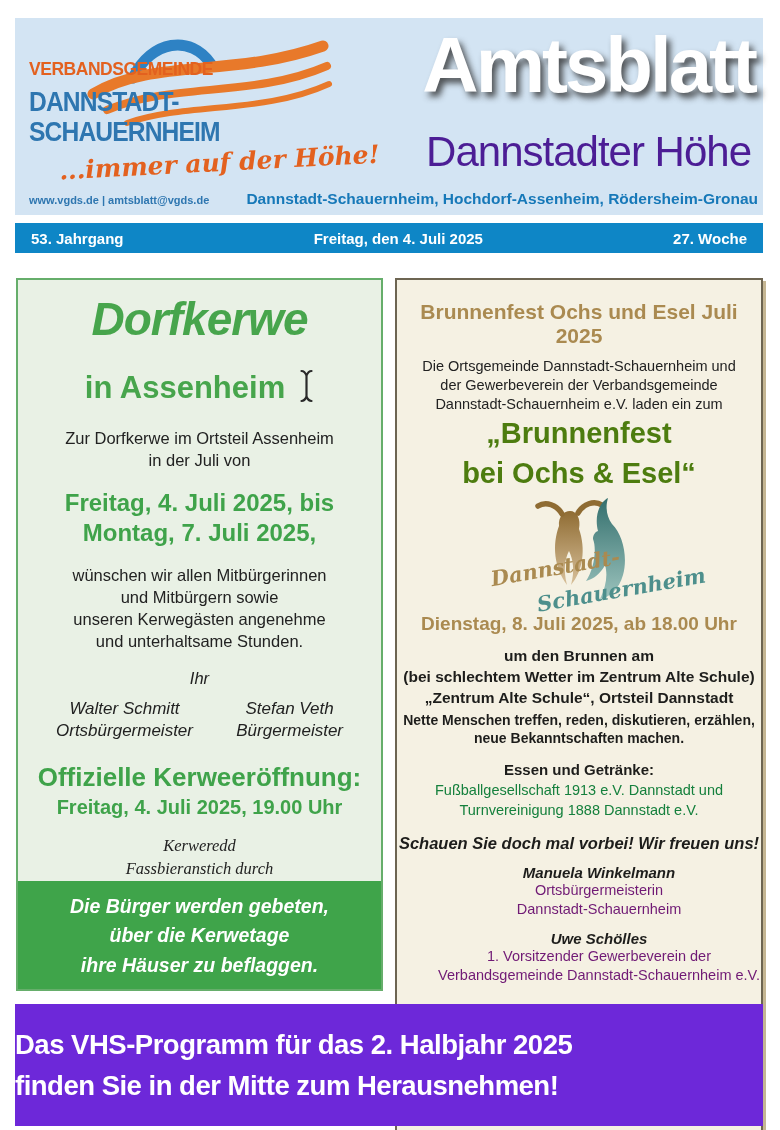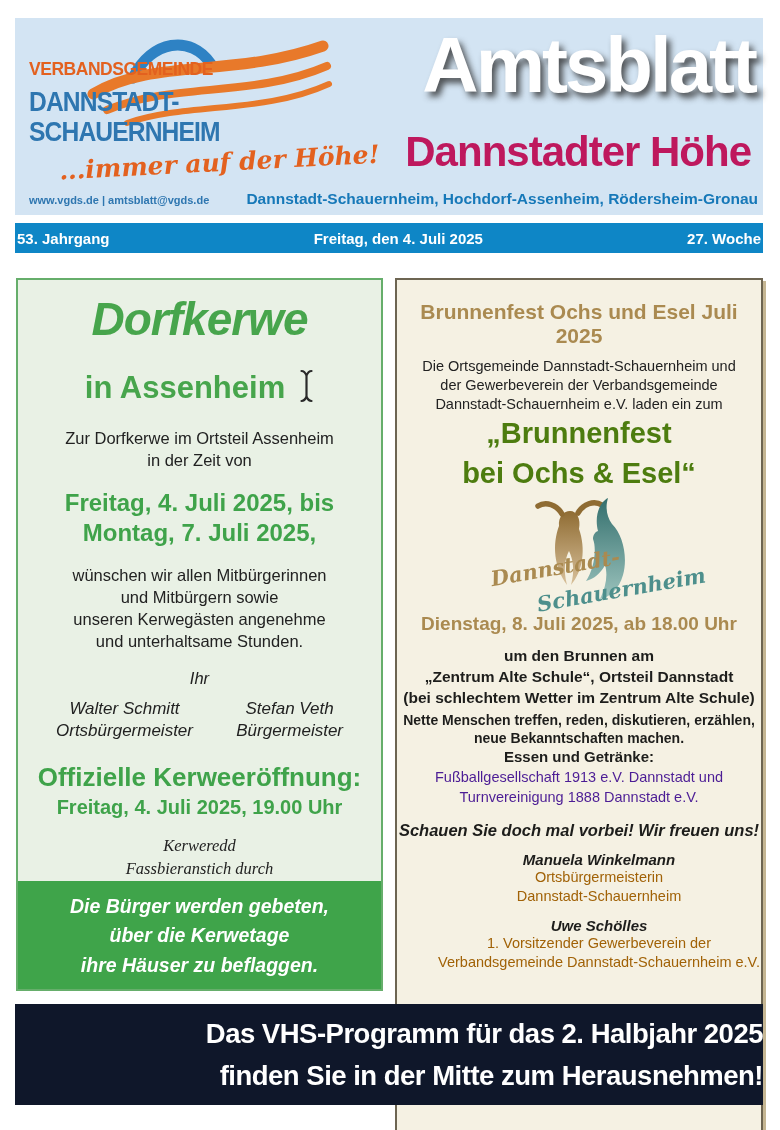--- a/index.html
+++ b/index.html
@@ -9,24 +9,24 @@
   }
   
   .header{position:absolute;left:15px;top:18px;width:748px;height:197px;background:#d3e4f3;}
   .logo-org{position:absolute;left:14px;top:40px;font-size:19px;font-weight:700;color:#e3611f;letter-spacing:-.5px;transform:scaleX(.92);transform-origin:left;}
   .logo-name1{position:absolute;left:14px;top:68px;font-size:28px;font-weight:700;color:#2e76b0;letter-spacing:-1px;transform:scaleX(.88);transform-origin:left;}
   .logo-name2{position:absolute;left:14px;top:98px;font-size:28px;font-weight:700;color:#2e76b0;letter-spacing:-1px;transform:scaleX(.88);transform-origin:left;}
   .logo-tagline{position:absolute;left:44px;top:130px;font-family:"DejaVu Serif",serif;font-style:italic;font-weight:700;font-size:25px;color:#e3611f;transform:rotate(-3deg);}
   .logo-contact{position:absolute;left:14px;bottom:9px;font-size:11px;font-weight:700;color:#2e76b0;}
   .wave-svg{position:absolute;left:66px;top:6px;}
   .masthead-title{position:absolute;right:8px;top:2px;font-size:78px;font-weight:800;color:#ffffff;letter-spacing:-3px;text-shadow:4px 5px 6px rgba(45,45,45,.8);}
-  .masthead-subtitle{position:absolute;right:12px;top:110px;font-size:42px;font-weight:700;color:#be185d;letter-spacing:-1px;}
+  .masthead-subtitle{position:absolute;right:12px;top:110px;font-size:42px;font-weight:400;color:#4c1d95;letter-spacing:-1px;}
   .masthead-munis{position:absolute;right:5px;bottom:7px;font-size:15.5px;font-weight:700;color:#1678b8;}
   
-  .datebar{position:absolute;left:15px;top:223px;width:748px;height:30px;background:#0e86c6;display:flex;align-items:center;justify-content:space-between;box-sizing:border-box;padding:0 2px;color:#fff;font-size:15px;font-weight:700;}
+  .datebar{position:absolute;left:15px;top:223px;width:748px;height:30px;background:#0e86c6;display:flex;align-items:center;justify-content:space-between;box-sizing:border-box;padding:0 16px;color:#fff;font-size:15px;font-weight:700;}
   
   .left-box{position:absolute;left:16px;top:278px;width:367px;height:713px;box-sizing:border-box;background:#e9f1e5;border:2px solid #66ae6b;text-align:center;overflow:hidden;}
   .lk-title{margin-top:12px;font-size:46px;font-weight:800;color:#47a54c;letter-spacing:-1px;font-style:italic;}
   .lk-sub{margin-top:23px;font-size:31px;font-weight:800;color:#47a54c;position:relative;display:block;}
   .cursor-wrap{display:inline-block;vertical-align:middle;margin-left:14px;}
   .lk-intro{margin-top:17px;font-size:16.5px;line-height:1.32;color:#222;}
   .lk-dates{margin-top:16px;font-size:24px;font-weight:800;color:#3fa34a;line-height:1.28;}
   .lk-wishes{margin-top:16px;font-size:16.5px;line-height:1.33;color:#222;}
   .lk-ihr{margin-top:16px;font-size:16.5px;font-style:italic;color:#222;}
   .sig-row{margin-top:10px;display:flex;justify-content:space-between;padding:0 38px;}
@@ -40,28 +40,28 @@
   .right-box{position:absolute;left:395px;top:278px;width:368px;height:918px;box-sizing:border-box;background:#f5f1e3;border:2px solid #6d6552;box-shadow:3px 3px 0 #c5b693;text-align:center;overflow:hidden;}
   .rk-header{margin-top:20px;font-size:21px;font-weight:700;color:#aa8a50;}
   .rk-intro{margin-top:9px;font-size:14.5px;line-height:1.32;color:#222;}
   .rk-title{font-size:29px;font-weight:800;color:#4d7c0f;line-height:1.35;}
   .rk-logo{margin:4px auto 0;position:relative;width:210px;height:108px;}
   .rk-logo-script1{position:absolute;left:16px;top:58px;font-family:"DejaVu Serif",serif;font-style:italic;font-weight:700;font-size:21px;color:#aa8a50;transform:rotate(-10deg);}
   .rk-logo-script2{position:absolute;left:62px;top:80px;font-family:"DejaVu Serif",serif;font-style:italic;font-weight:700;font-size:21px;color:#4d8f8c;transform:rotate(-10deg);}
   .rk-datetime{margin-top:8px;font-size:19px;font-weight:700;color:#aa8a50;}
   .rk-location{margin-top:10px;font-size:15.5px;font-weight:700;line-height:1.38;color:#1d1d1b;}
   .rk-desc{margin-top:2px;font-size:14px;font-weight:600;line-height:1.32;color:#1d1d1b;}
-  .rk-food-title{font-size:15px;font-weight:700;color:#1d1d1b;}
-  .rk-food{margin-top:2px;font-size:14.5px;line-height:1.4;color:#4c1d95;}
+  .rk-food-title{margin-top:13px;font-size:15px;font-weight:700;color:#1d1d1b;}
+  .rk-food{margin-top:2px;font-size:14.5px;line-height:1.4;color:#15803d;}
   .rk-cta{margin-top:14px;font-size:16.5px;font-weight:700;font-style:italic;color:#1d1d1b;}
   .rk-sig{margin-top:11px;margin-left:40px;}
   .rk-sig-name{font-size:15px;font-weight:700;font-style:italic;color:#1d1d1b;}
-  .rk-sig-role{font-size:14.5px;line-height:1.3;color:#a16207;}
+  .rk-sig-role{font-size:14.5px;line-height:1.3;color:#701a75;}
   
-  .footer-banner{position:absolute;left:15px;top:1004px;width:748px;height:101px;background:#0f172a;display:flex;flex-direction:column;align-items:flex-end;justify-content:center;}
+  .footer-banner{position:absolute;left:15px;top:1004px;width:748px;height:122px;background:#6d28d9;display:flex;flex-direction:column;align-items:flex-start;justify-content:center;}
   .footer-banner div{color:#fff;font-size:27.5px;font-weight:800;line-height:1.5;letter-spacing:-.5px;}
 </style>
 </head>
 <body>
 
 <div class="header">
   <svg class="wave-svg" width="255" height="140" viewBox="0 0 255 140">
     <path d="M52 54 C70 16 110 10 130 40" stroke="#2e82c4" stroke-width="11" fill="none" stroke-linecap="round"></path>
     <path d="M12 70 C72 34 152 54 242 22" stroke="#e8792a" stroke-width="11" fill="none" stroke-linecap="round"></path>
     <path d="M26 86 C92 58 172 74 246 42" stroke="#e8792a" stroke-width="8" fill="none" stroke-linecap="round"></path>
@@ -83,21 +83,21 @@
   <span>27. Woche</span>
 </div>
 
 <div class="left-box">
   <div class="lk-title">Dorfkerwe</div>
   <div class="lk-sub"><span>in Assenheim</span><span class="cursor-wrap"><svg width="15" height="34" viewBox="0 0 15 34">
           <path d="M2.5 2 C5.5 2 6.5 4 7.5 6.5 C8.5 4 9.5 2 12.5 2 M7.5 6.5 L7.5 27.5 M2.5 32 C5.5 32 6.5 30 7.5 27.5 C8.5 30 9.5 32 12.5 32" stroke="#2a2a2a" stroke-width="2.2" fill="none" stroke-linecap="round"></path>
         </svg></span></div>
   <div class="lk-intro">
     <div>Zur Dorfkerwe im Ortsteil Assenheim</div>
-    <div>in der Zeit von</div>
+    <div>in der Juli von</div>
   </div>
   <div class="lk-dates">
     <div>Freitag, 4. Juli 2025, bis</div>
     <div>Montag, 7. Juli 2025,</div>
   </div>
   <div class="lk-wishes">
     <div>wünschen wir allen Mitbürgerinnen</div>
     <div>und Mitbürgern sowie</div>
     <div>unseren Kerwegästen angenehme</div>
     <div>und unterhaltsame Stunden.</div>
@@ -155,22 +155,22 @@
       <path d="M88 17 C83 8 72 4 64 9" stroke="#8f6c33" stroke-width="5.5" fill="none" stroke-linecap="round"></path>
       <path d="M104 16 C109 7 120 3 128 8" stroke="#8f6c33" stroke-width="5.5" fill="none" stroke-linecap="round"></path>
       <path d="M124 34 C120 18 126 5 134 1 C131 11 133 20 138 27 C149 38 154 60 149 78 C145 92 136 100 126 102 C132 90 134 78 131 68 C127 76 120 82 112 84 C120 72 123 52 119 42 C119 38 121 35 124 34 Z" fill="url(#tealg)"></path>
     </svg>
     <div class="rk-logo-script1">Dannstadt-</div>
     <div class="rk-logo-script2">Schauernheim</div>
   </div>
   <div class="rk-datetime">Dienstag, 8. Juli 2025, ab 18.00 Uhr</div>
   <div class="rk-location">
     <div>um den Brunnen am</div>
+    <div>(bei schlechtem Wetter im Zentrum Alte Schule)</div>
     <div>„Zentrum Alte Schule“, Ortsteil Dannstadt</div>
-    <div>(bei schlechtem Wetter im Zentrum Alte Schule)</div>
   </div>
   <div class="rk-desc">
     <div>Nette Menschen treffen, reden, diskutieren, erzählen,</div>
     <div>neue Bekanntschaften machen.</div>
   </div>
   <div class="rk-food-title">Essen und Getränke:</div>
   <div class="rk-food">
     <div>Fußballgesellschaft 1913 e.V. Dannstadt und</div>
     <div>Turnvereinigung 1888 Dannstadt e.V.</div>
   </div>

